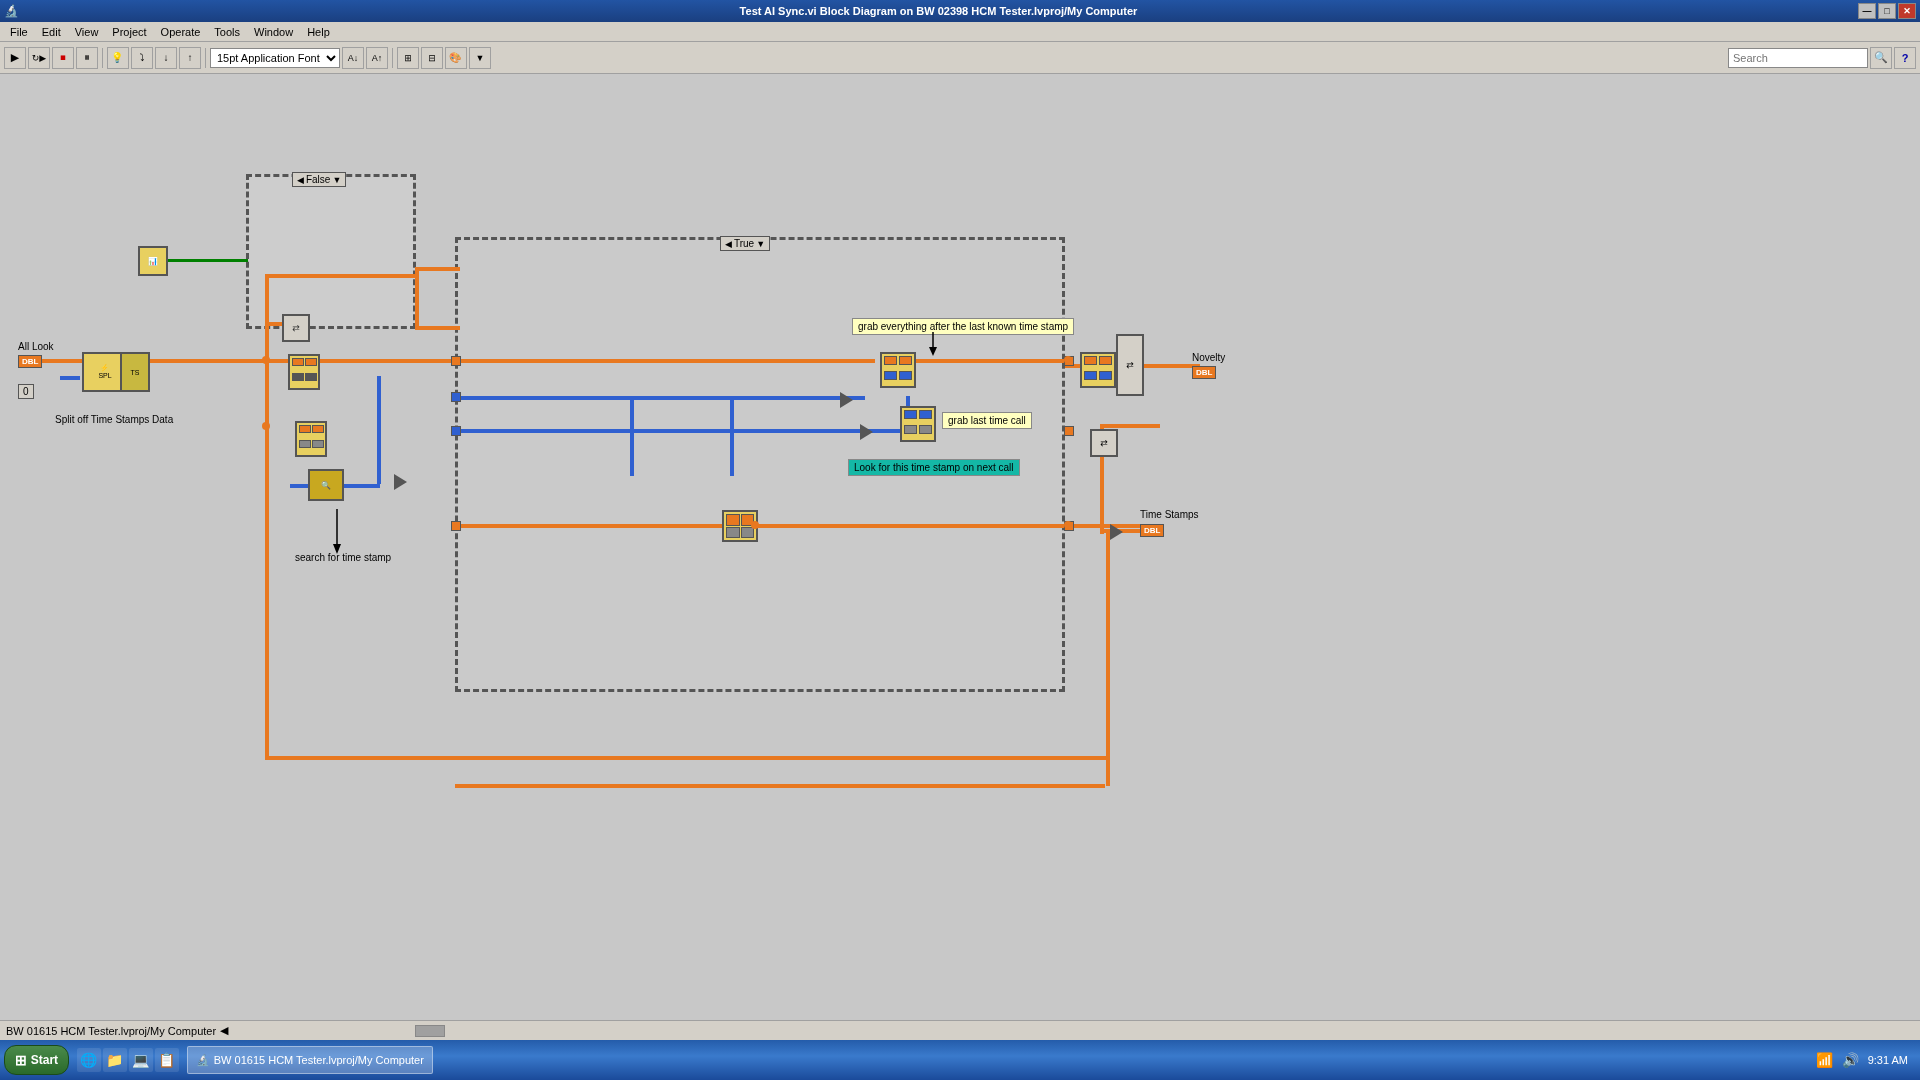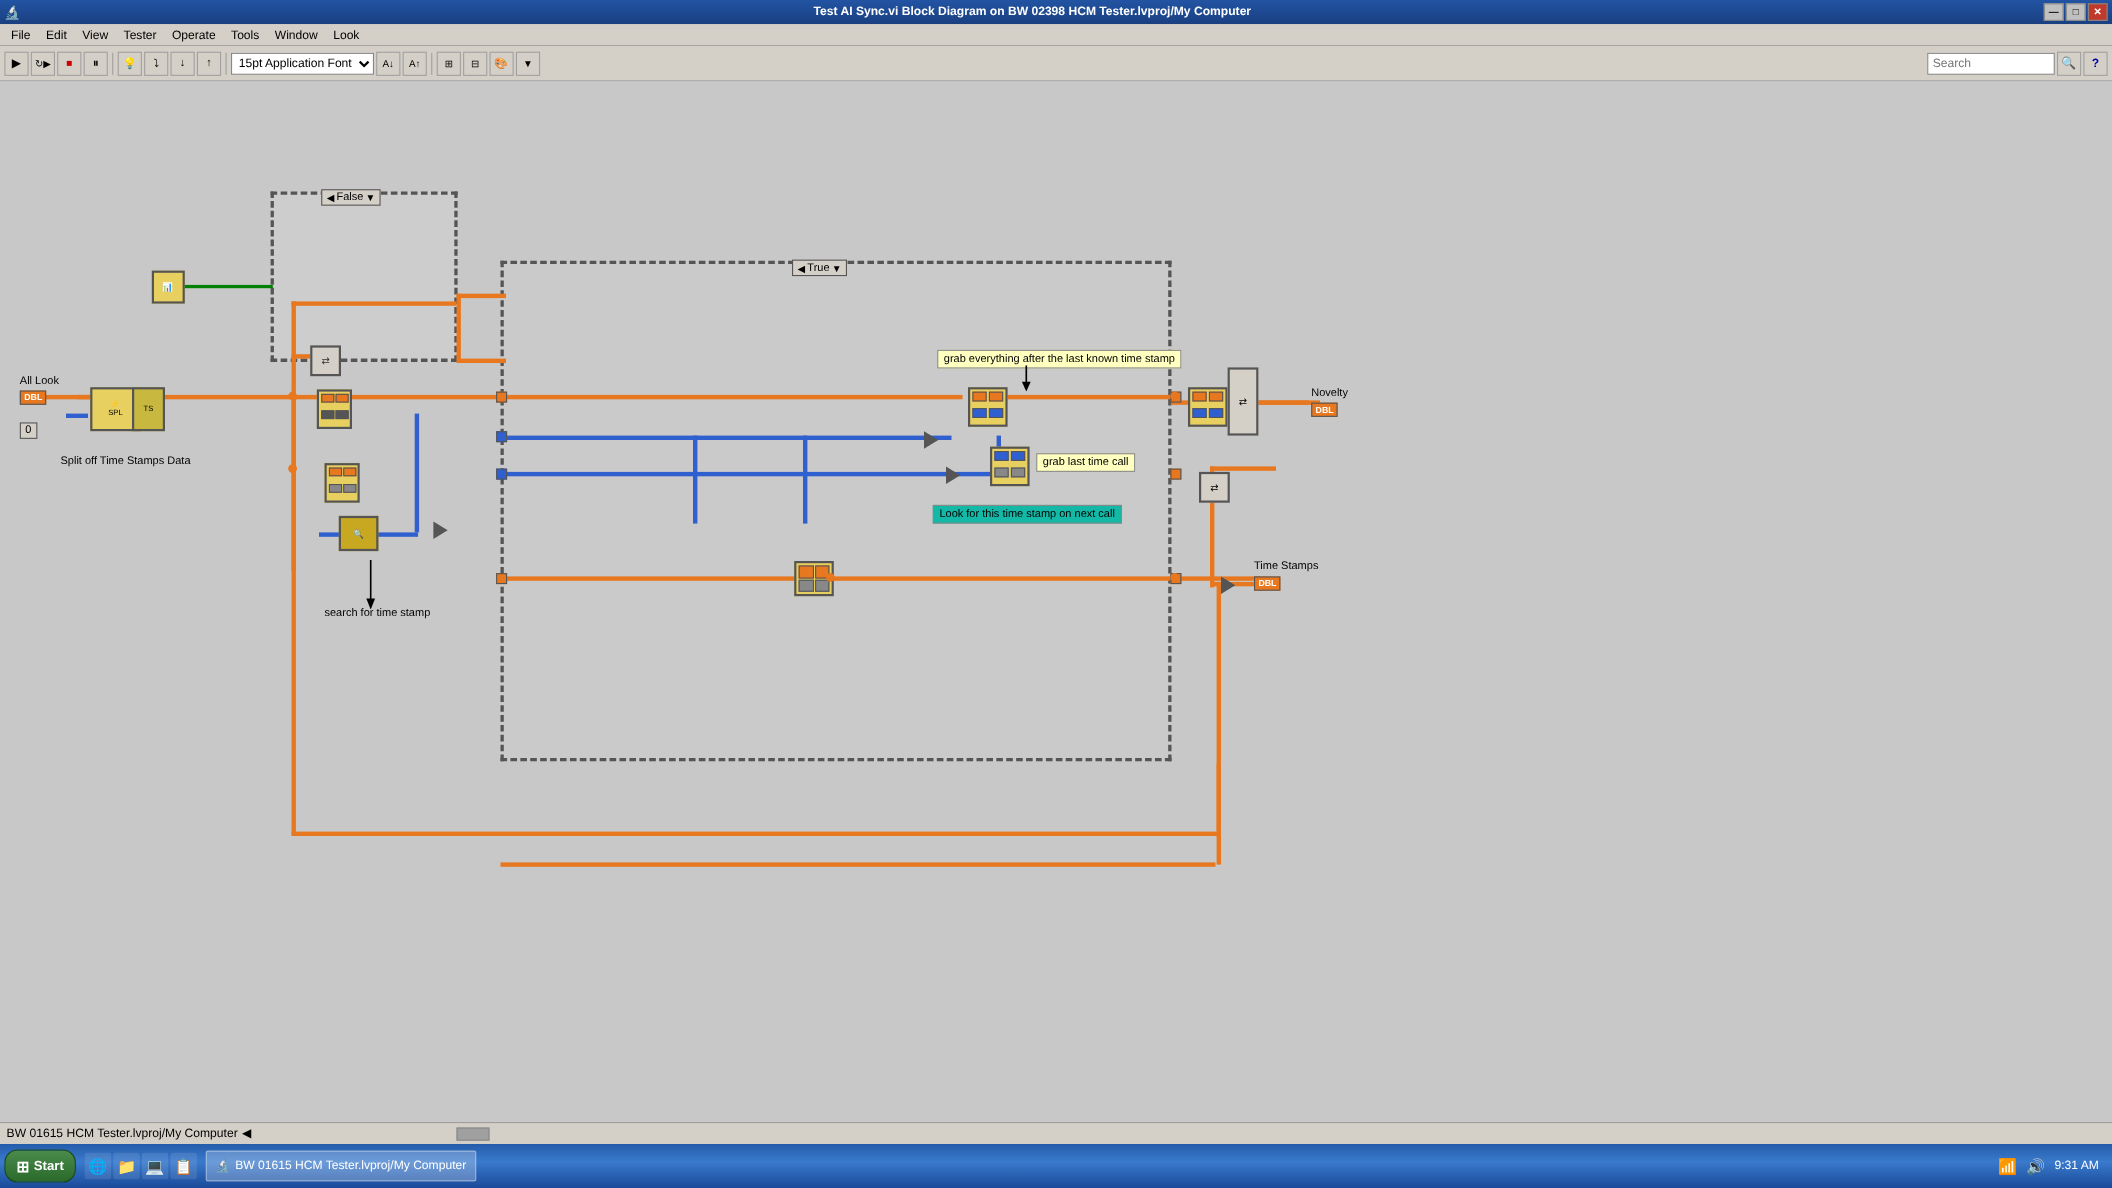--- a/index.html
+++ b/index.html
@@ -78,21 +78,21 @@
       font-size: 11px;
       padding: 0 2px;
     }
     .toolbar-search {
       margin-left: auto;
       display: flex;
       align-items: center;
       gap: 2px;
     }
     .search-box {
-      width: 116px; height: 20px;
+      width: 140px; height: 20px;
       border: 1px solid #888;
       padding: 0 4px;
       font-size: 11px;
       background: white;
     }
 
     
     #canvas-area {
       width: 100%;
       height: calc(1080px - 22px - 20px - 32px - 22px - 20px);
@@ -155,25 +155,25 @@
     <div class="title-btn">—</div>
     <div class="title-btn">□</div>
     <div class="title-btn" style="background:#c0392b; color:white;">✕</div>
   </div>
 </div>
 
 <div id="menu-bar">
   <div class="menu-item">File</div>
   <div class="menu-item">Edit</div>
   <div class="menu-item">View</div>
-  <div class="menu-item">Tester</div>
+  <div class="menu-item">Project</div>
   <div class="menu-item">Operate</div>
   <div class="menu-item">Tools</div>
   <div class="menu-item">Window</div>
-  <div class="menu-item">Look</div>
+  <div class="menu-item">Help</div>
 </div>
 
 <div id="toolbar">
 
   <div class="toolbar-btn" title="Run">▶</div>
   <div class="toolbar-btn" title="Run Continuously" style="font-size:9px;">↻▶</div>
   <div class="toolbar-btn" title="Abort" style="color:#c00;">⏹</div>
   <div class="toolbar-btn" title="Pause">⏸</div>
   <div class="toolbar-separator"></div>
   <div class="toolbar-btn" title="Highlight Execution" style="font-size:10px;">💡</div>

